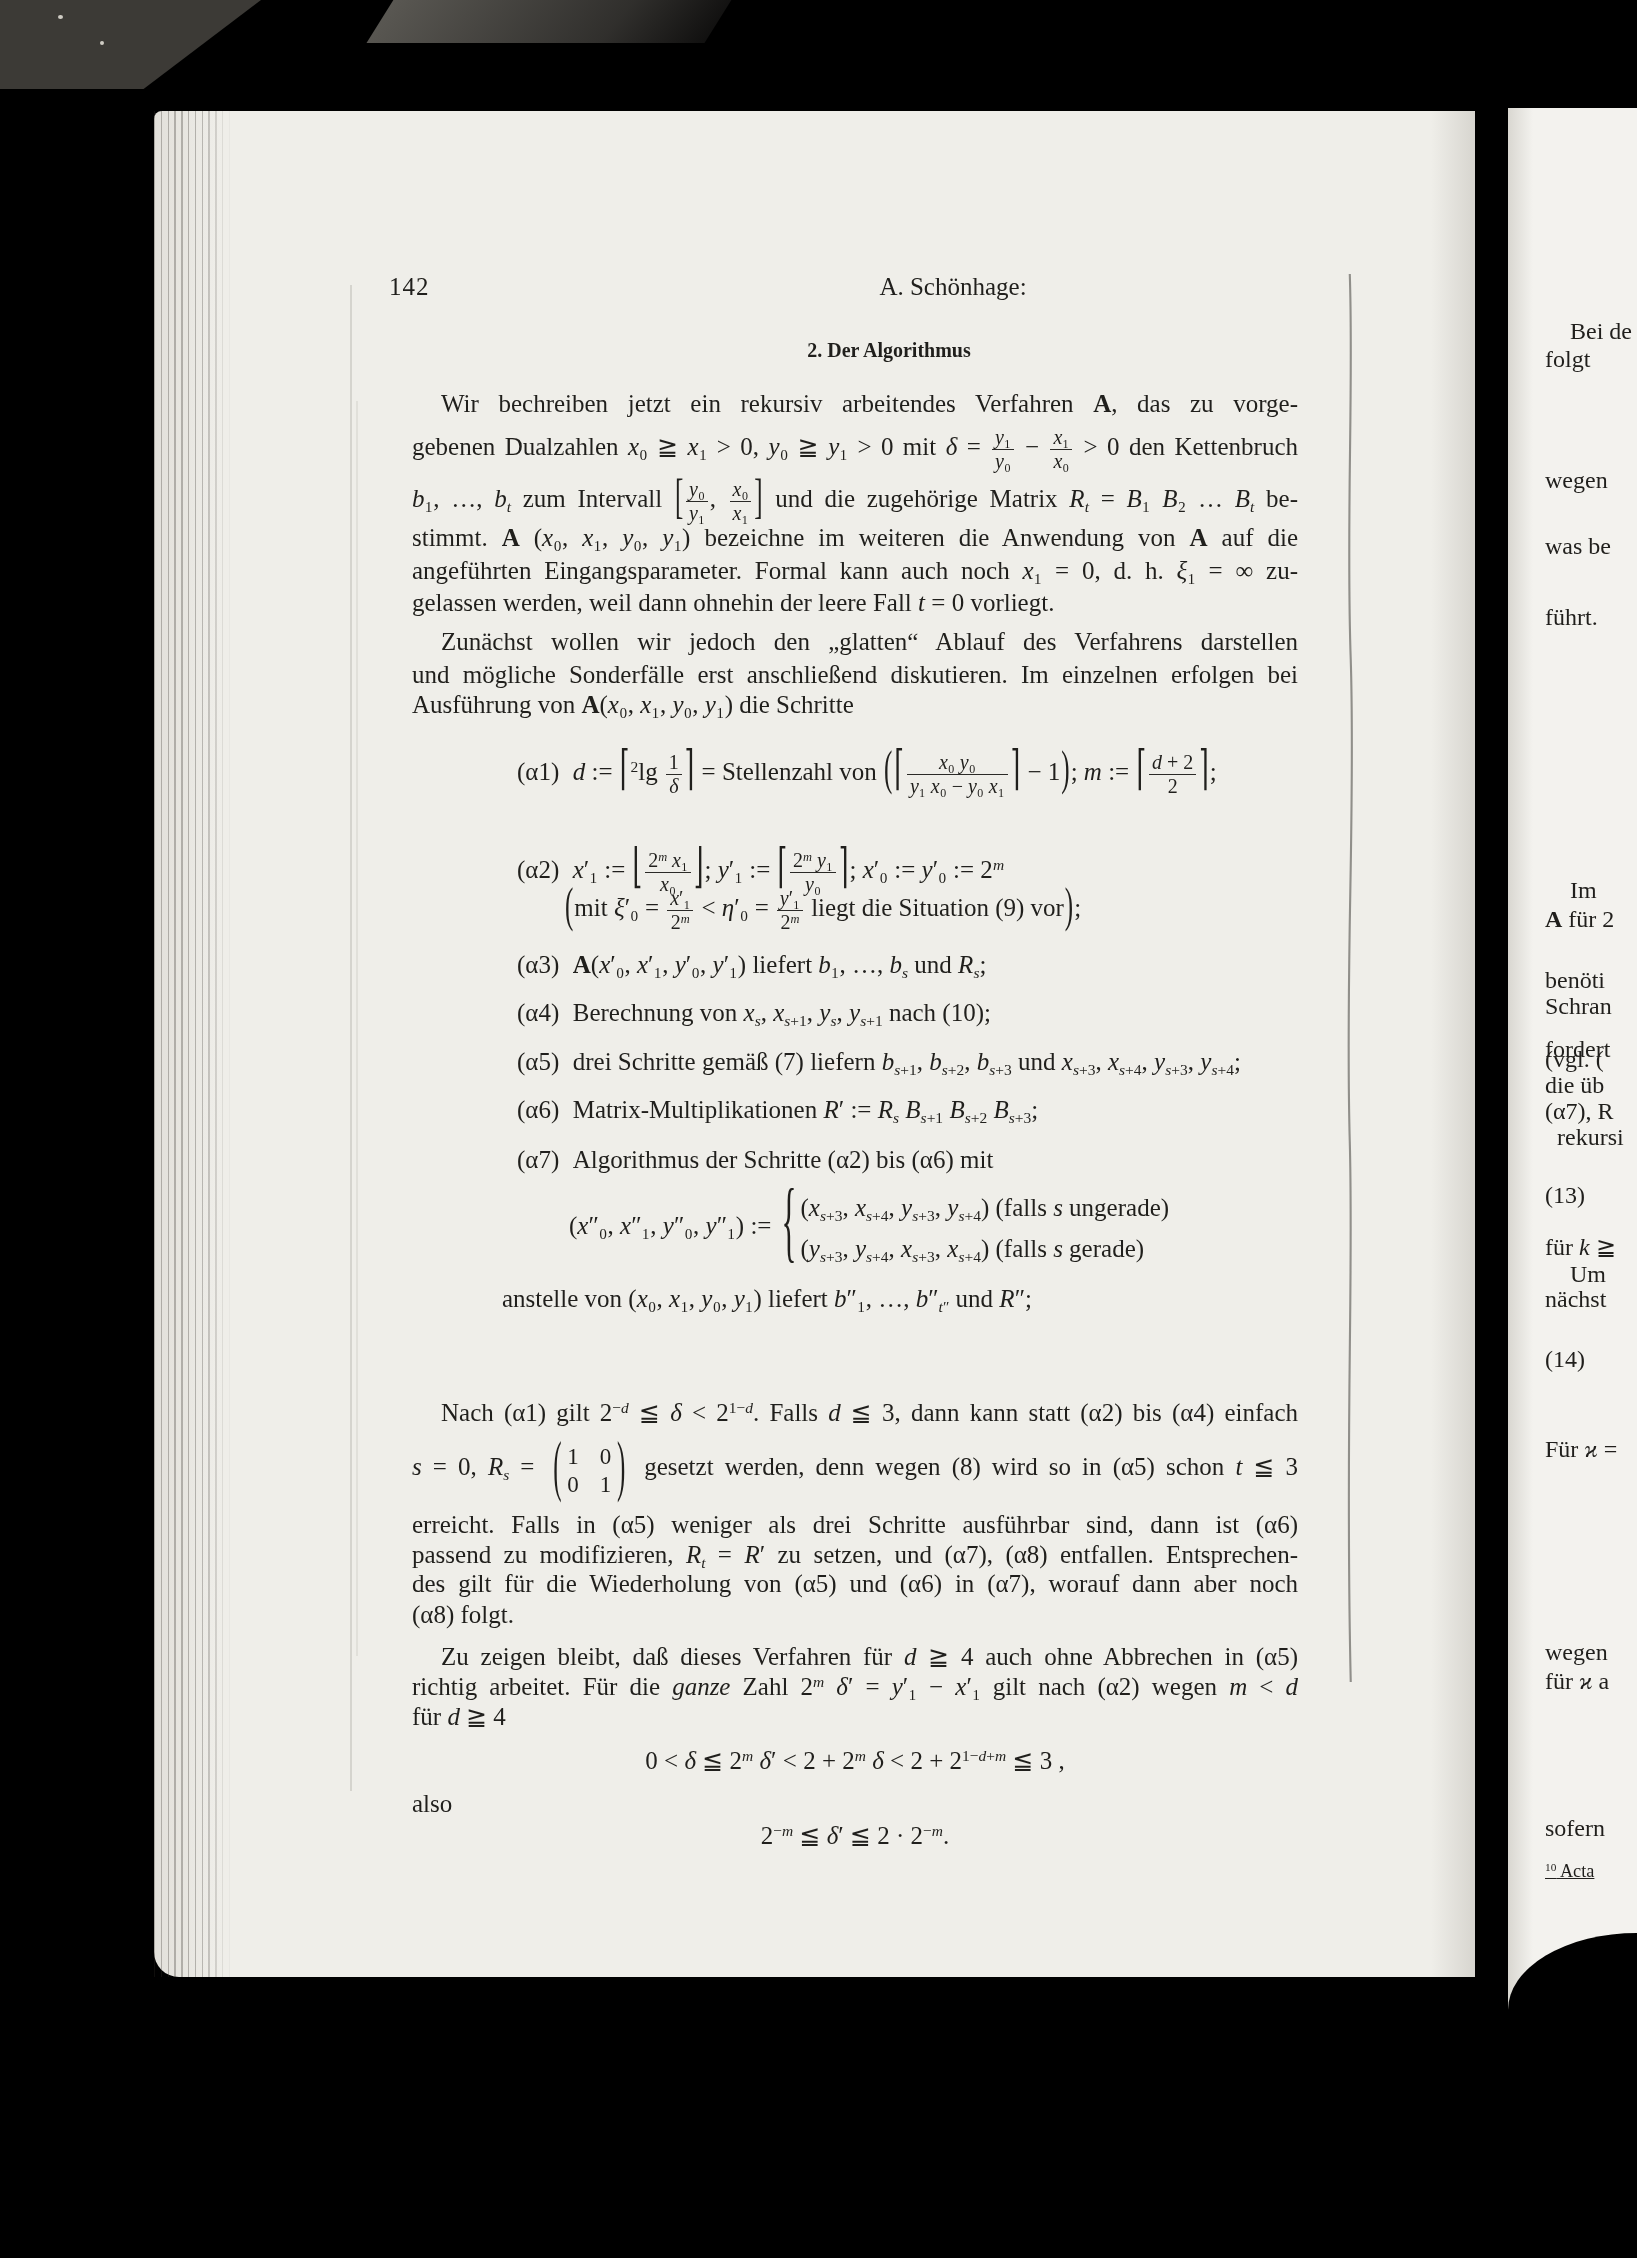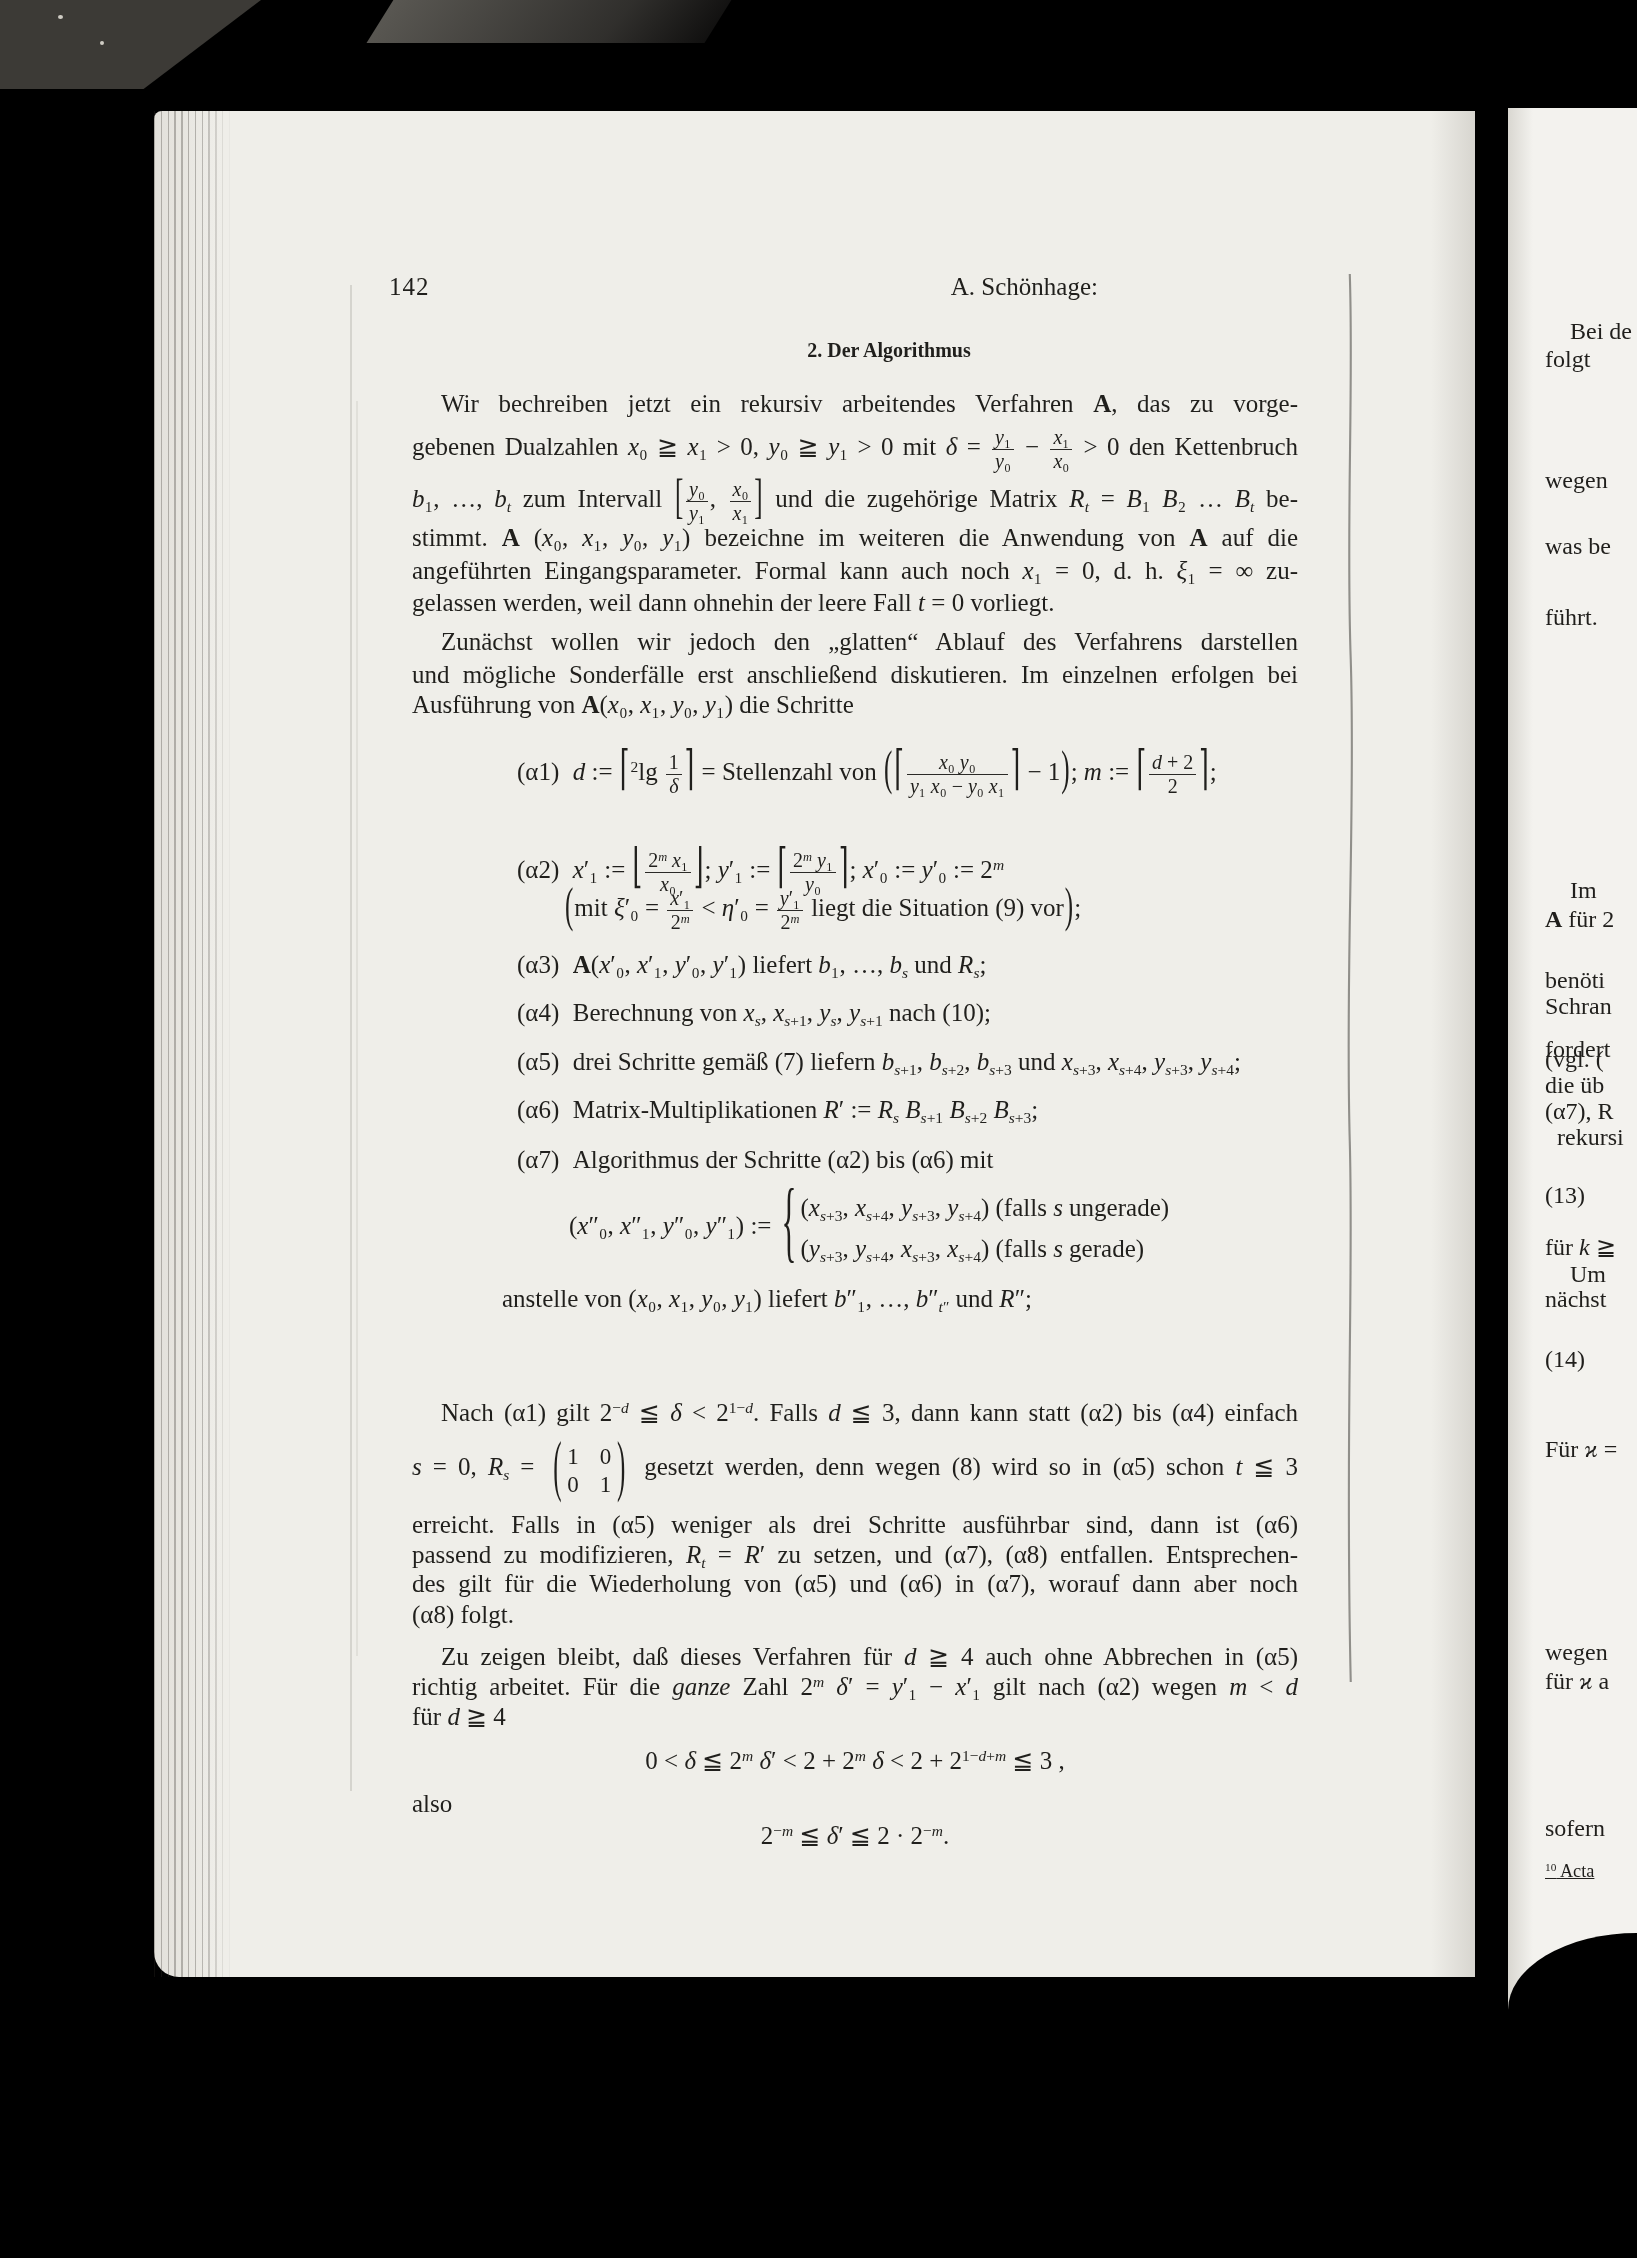--- a/index.html
+++ b/index.html
@@ -32,21 +32,21 @@
   
   .line{position:absolute;left:258px;width:886px;line-height:35px;font-size:25px;white-space:nowrap}
   .indent{left:287px;width:857px}
   .just{text-align:justify;text-align-last:justify}
   .tall{line-height:54px}
   .taller{line-height:70px}
   .step{left:363px;width:830px}
   .ctr{text-align:center;white-space:nowrap}
   .slabel{margin-right:13.5px}
   #page-number{position:absolute;left:235px;top:162px;font-size:25px;letter-spacing:1px}
-  #running-head{position:absolute;left:654px;top:162px;width:290px;text-align:right;font-size:25px}
+  #running-head{position:absolute;left:654px;top:162px;width:290px;text-align:center;font-size:25px}
   #section-title{position:absolute;left:258px;top:228px;width:886px;text-align:center;
                  padding-left:68px;box-sizing:border-box;font-weight:700;font-size:20px}
   
   i{font-style:italic}
   sup{font-size:.62em;vertical-align:.5em;line-height:0}
   sub{font-size:.62em;vertical-align:-.3em;line-height:0}
   .frak{font-weight:700}
   .fr{display:inline-block;vertical-align:middle;text-align:center;font-size:.8em;line-height:1.12;padding:0 1.9px}
   .fn{display:block;padding:0 2.9px}
   .fd{display:block;border-top:1.5px solid #2b2a27;padding:0 2.9px}

